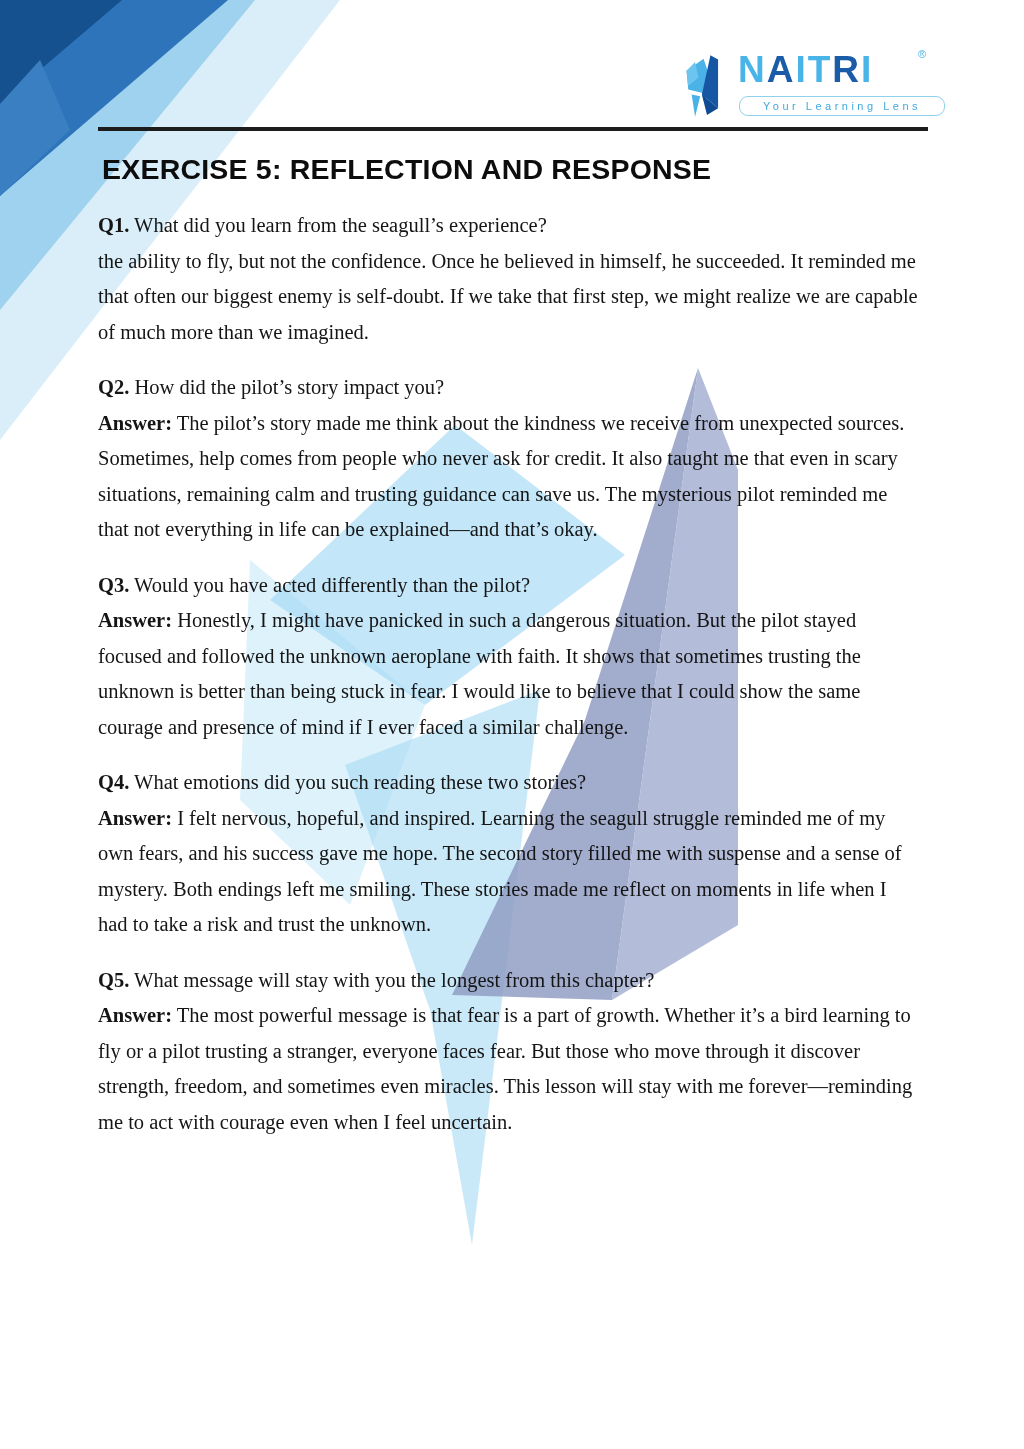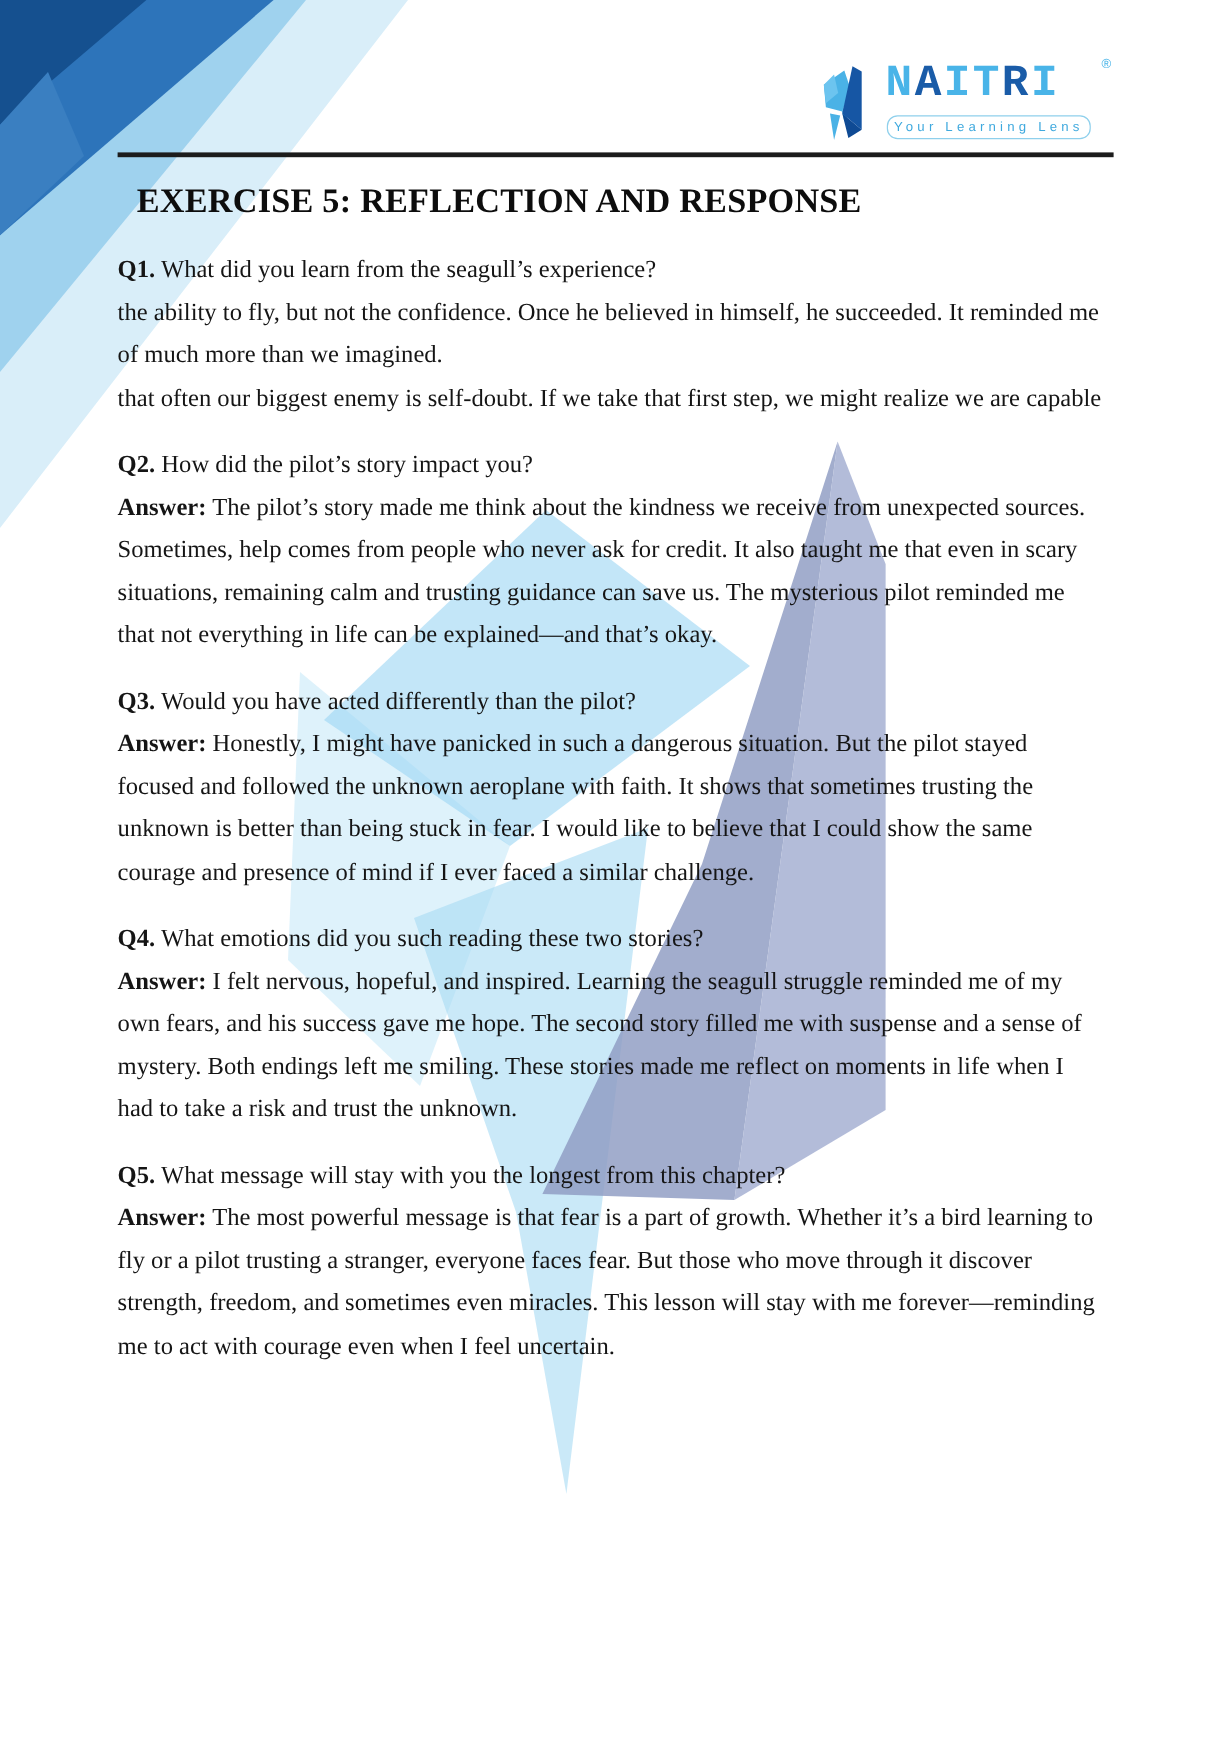--- a/index.html
+++ b/index.html
@@ -11,48 +11,48 @@
     font-family:"Liberation Serif", serif;
   }
   
   .corner-art{position:absolute;left:0;top:0;z-index:1;}
   .watermark{position:absolute;left:220px;top:360px;z-index:1;}
   
   .logo{position:absolute;left:678px;top:48px;z-index:3;width:250px;height:76px;}
   .logo-bird{position:absolute;left:0;top:2px;}
   .brand{
     position:absolute;left:60px;top:0;
-    font-family:Liberation Mono, monospace;
+    font-family:Liberation Sans, sans-serif;
     font-weight:700;font-size:37px;line-height:44px;letter-spacing:2px;
     white-space:nowrap;
   }
   .brand .lt{color:#49B4E8;}
   .brand .dk{color:#1A5CA8;}
   .reg{
     position:absolute;left:240px;top:0;
     font-family:"Liberation Sans", sans-serif;
     font-size:11px;color:#49B4E8;
   }
   .tagline{
     position:absolute;left:61px;top:48px;
     font-family:"Liberation Sans", sans-serif;
     font-size:11px;letter-spacing:3.5px;color:#3FA9DE;
     border:1.5px solid #8FD0EC;border-radius:9px;
-    padding:3px 5px;white-space:nowrap;text-align:center;
+    padding:3px 23px;white-space:nowrap;text-align:center;
   }
   .header-rule{
     position:absolute;left:98px;top:127px;width:830px;height:3.5px;
     background:#1C1C1C;z-index:2;
   }
   
   .content{position:absolute;left:98px;top:152px;width:860px;z-index:2;}
   .page-title{
-    font-family:Liberation Serif, serif;
+    font-family:Liberation Sans, sans-serif;
     font-weight:700;font-size:28.5px;line-height:34px;
-    color:#0D0D0D;margin:0 0 22px 16px;letter-spacing:0.2px;
+    color:#0D0D0D;margin:0 0 22px 4px;letter-spacing:0.2px;
   }
   .qa-block{margin:0 0 20px 0;}
   .line{
     font-size:20.5px;line-height:35.5px;color:#151515;white-space:nowrap;
   }
   .lbl{font-weight:700;}
 </style>
 </head>
 <body>
 
@@ -88,22 +88,22 @@
 </div>
 
 <div class="header-rule"></div>
 
 <div class="content">
   <h1 class="page-title">EXERCISE 5: REFLECTION AND RESPONSE</h1>
   <div id="qa-list">
       <section class="qa-block">
         <div class="line"><b class="lbl">Q1.</b> <span>What did you learn from the seagull’s experience?</span></div>
         <div class="line">the ability to fly, but not the confidence. Once he believed in himself, he succeeded. It reminded me</div>
+        <div class="line">that often our biggest enemy is self-doubt. If we take that first step, we might realize we are capable</div>
         <div class="line">of much more than we imagined.</div>
-        <div class="line">that often our biggest enemy is self-doubt. If we take that first step, we might realize we are capable</div>
       </section>
       <section class="qa-block">
         <div class="line"><b class="lbl">Q2.</b> <span>How did the pilot’s story impact you?</span></div>
         <div class="line"><b class="lbl">Answer:</b> <span>The pilot’s story made me think about the kindness we receive from unexpected sources.</span></div>
         <div class="line">Sometimes, help comes from people who never ask for credit. It also taught me that even in scary</div>
         <div class="line">situations, remaining calm and trusting guidance can save us. The mysterious pilot reminded me</div>
         <div class="line">that not everything in life can be explained—and that’s okay.</div>
       </section>
       <section class="qa-block">
         <div class="line"><b class="lbl">Q3.</b> <span>Would you have acted differently than the pilot?</span></div>

